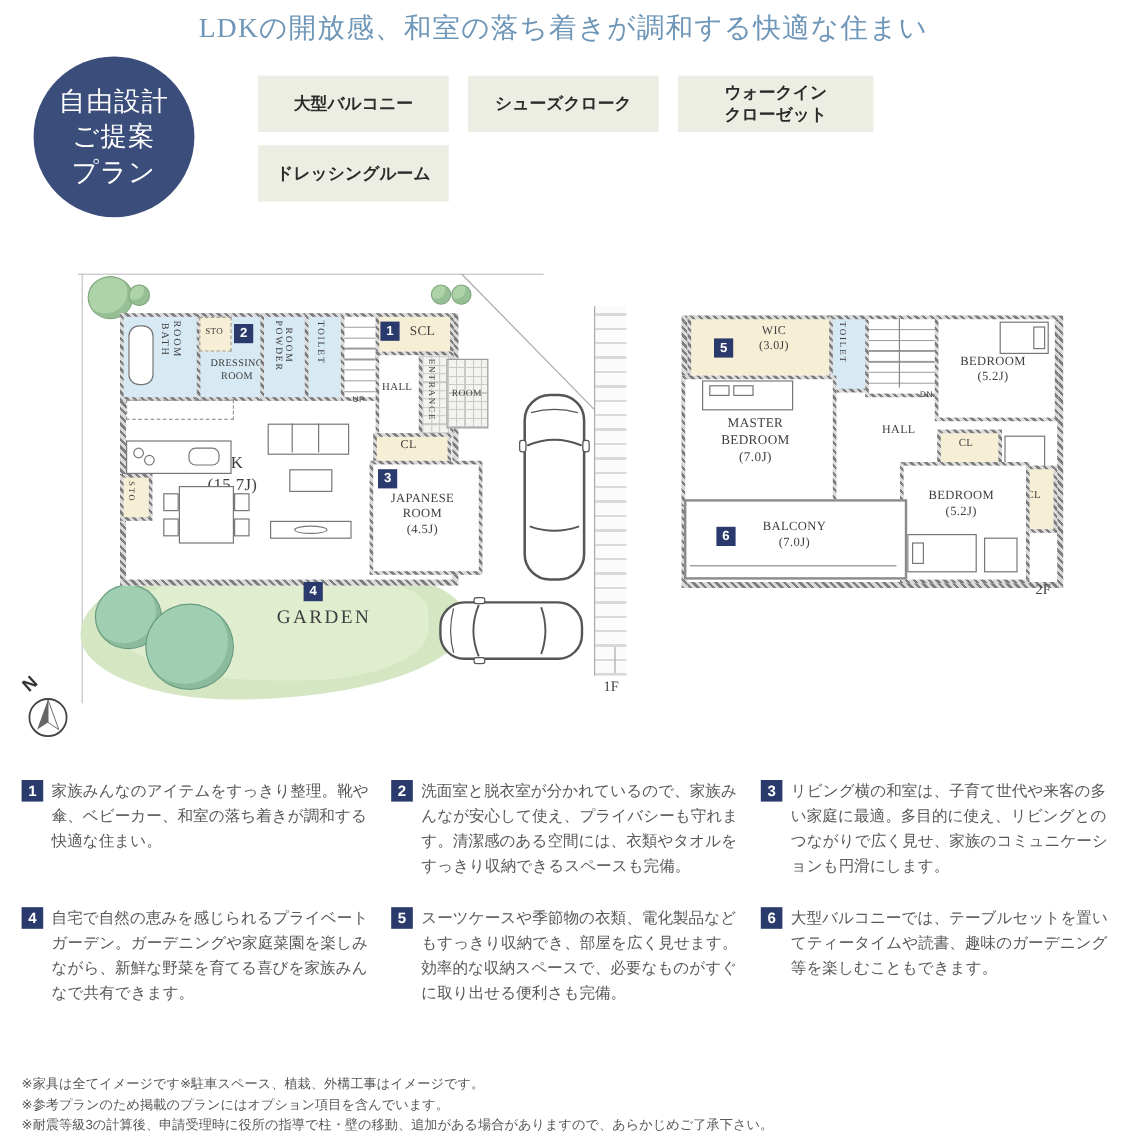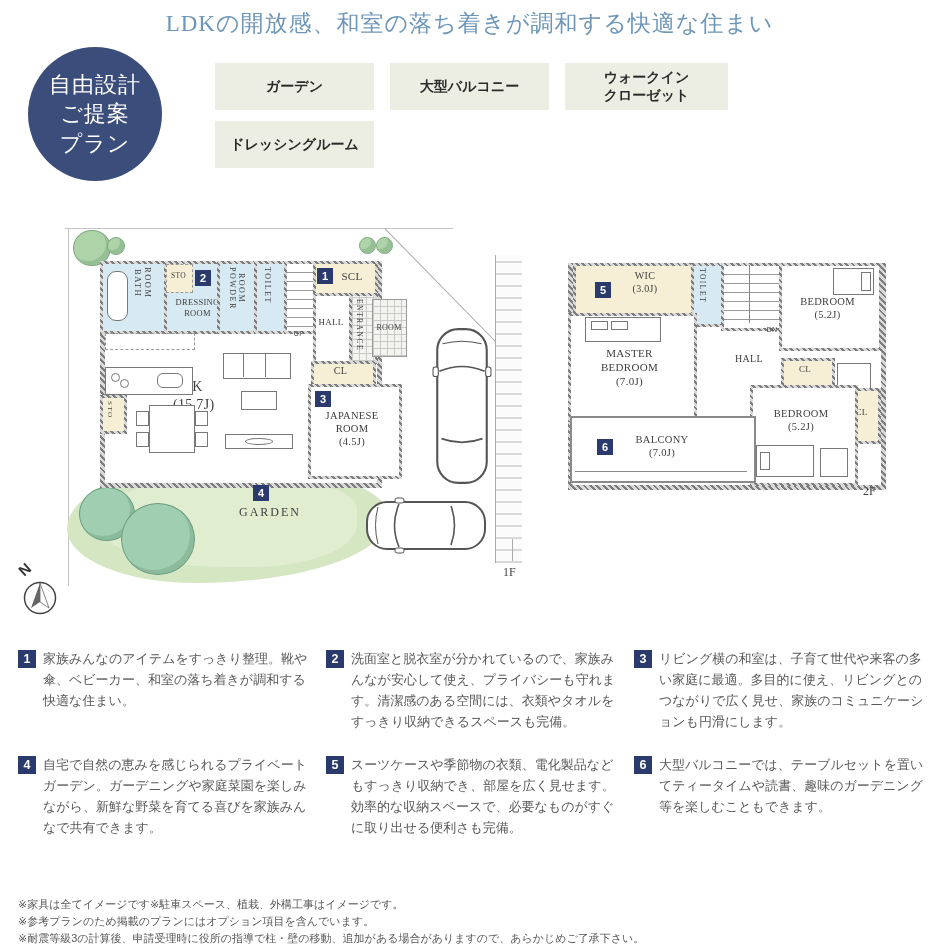--- a/index.html
+++ b/index.html
@@ -59,22 +59,22 @@
 
 <div class="main-title">LDKの開放感、和室の落ち着きが調和する快適な住まい</div>
 
 <div class="badge-circle">
   <span>自由設計</span>
   <span>ご提案</span>
   <span>プラン</span>
 </div>
 
 <div class="tags">
-  <div class="tag">ガーデン</div>
   <div class="tag">大型バルコニー</div>
+  <div class="tag">シューズクローク</div>
   <div class="tag" style="white-space:pre-line">ウォークイン
 クローゼット</div>
   <div class="tag">ドレッシングルーム</div>
 </div>
 
 <div class="plan" style="left:65px;top:215px;width:460px;height:400px">
 
   <div class="lotline" style="left:0;top:13px;width:388px;height:1px"></div>
   <div class="lotline" style="left:3px;top:13px;width:1px;height:358px"></div>
   <div class="lotline" style="left:320px;top:13px;width:190px;height:1px;transform:rotate(45.6deg);transform-origin:0 0;background:#ababab"></div>
@@ -83,21 +83,21 @@
   <div class="tree" style="left:42px;top:22px;width:16px;height:16px"></div>
   <div class="tree" style="left:294px;top:22px;width:15px;height:15px"></div>
   <div class="tree" style="left:311px;top:22px;width:15px;height:15px"></div>
   <div class="tree" style="left:316px;top:248px;width:14px;height:14px"></div>
 
   <div class="gardenblob" style="left:2px;top:248px;width:322px;height:120px"></div>
   <div class="gardenlight" style="left:34px;top:260px;width:258px;height:92px"></div>
   <div class="tree bush" style="left:14px;top:272px;width:54px;height:52px"></div>
   <div class="tree bush" style="left:56px;top:288px;width:72px;height:70px"></div>
   <div class="marker" style="left:188px;top:270px">4</div>
-  <div class="lab" style="left:150px;top:290px;width:110px;font-size:12px;letter-spacing:2px">GARDEN</div>
+  <div class="lab" style="left:150px;top:290px;width:110px;font-size:16px;letter-spacing:2px">GARDEN</div>
 
   <div class="driveway" style="left:430px;top:40px;width:26px;height:308px"></div>
   <div class="abs" style="left:366px;top:112px">
     <svg viewBox="0 0 57 150" width="62" height="158">
       <rect x="5" y="2" width="47" height="146" rx="20" fill="#fff" stroke="#555" stroke-width="2"></rect>
       <path d="M7,42 q21.5,-9 43,0" fill="none" stroke="#555" stroke-width="1.6"></path>
       <path d="M9,106 q19.5,7 39,0" fill="none" stroke="#555" stroke-width="1.6"></path>
       <path d="M10,16 q18.5,-5 37,0" fill="none" stroke="#555" stroke-width="1"></path>
       <rect x="1" y="38" width="5" height="9" rx="2" fill="#fff" stroke="#555"></rect>
       <rect x="51" y="38" width="5" height="9" rx="2" fill="#fff" stroke="#555"></rect>

